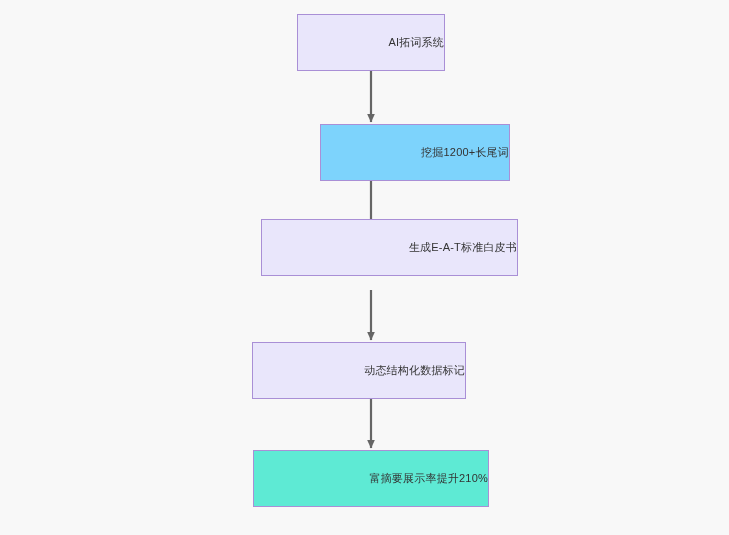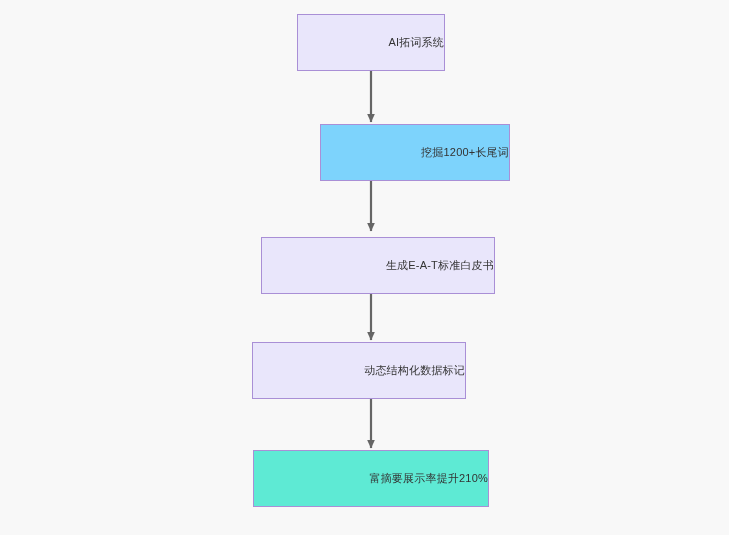--- a/index.html
+++ b/index.html
@@ -64,21 +64,21 @@
   </svg>
 
   <div class="node" id="n0" style="left: 297px; top: 14px; width: 148px; height: 57px; background: rgb(233, 230, 251); border-color: rgb(169, 143, 214); color: rgb(51, 51, 51);">
     <span class="node-label">AI拓词系统</span>
   </div>
 
   <div class="node" id="n1" style="left: 276px; top: 124px; width: 190px; height: 57px; background: #7dd3fc; border-color: rgb(169, 143, 214); color: rgb(51, 51, 51); margin-left: 44px;">
     <span class="node-label">挖掘1200+长尾词</span>
   </div>
 
-  <div class="node" id="n2" style="left: 261px; top: 237px; width: 234px; height: 57px; background: rgb(233, 230, 251); border-color: rgb(169, 143, 214); color: rgb(51, 51, 51);">
+  <div class="node" id="n2" style="left: 261px; top: 219px; width: 257px; height: 57px; background: rgb(233, 230, 251); border-color: rgb(169, 143, 214); color: rgb(51, 51, 51);">
     <span class="node-label">生成E-A-T标准白皮书</span>
   </div>
 
   <div class="node" id="n3" style="left: 252px; top: 342px; width: 214px; height: 57px; background: rgb(233, 230, 251); border-color: rgb(169, 143, 214); color: rgb(51, 51, 51);">
     <span class="node-label">动态结构化数据标记</span>
   </div>
 
   <div class="node" id="n4" style="left: 253px; top: 450px; width: 236px; height: 57px; background: #5eead4; border-color: rgb(169, 143, 214); color: rgb(51, 51, 51);">
     <span class="node-label">富摘要展示率提升210%</span>
   </div>

